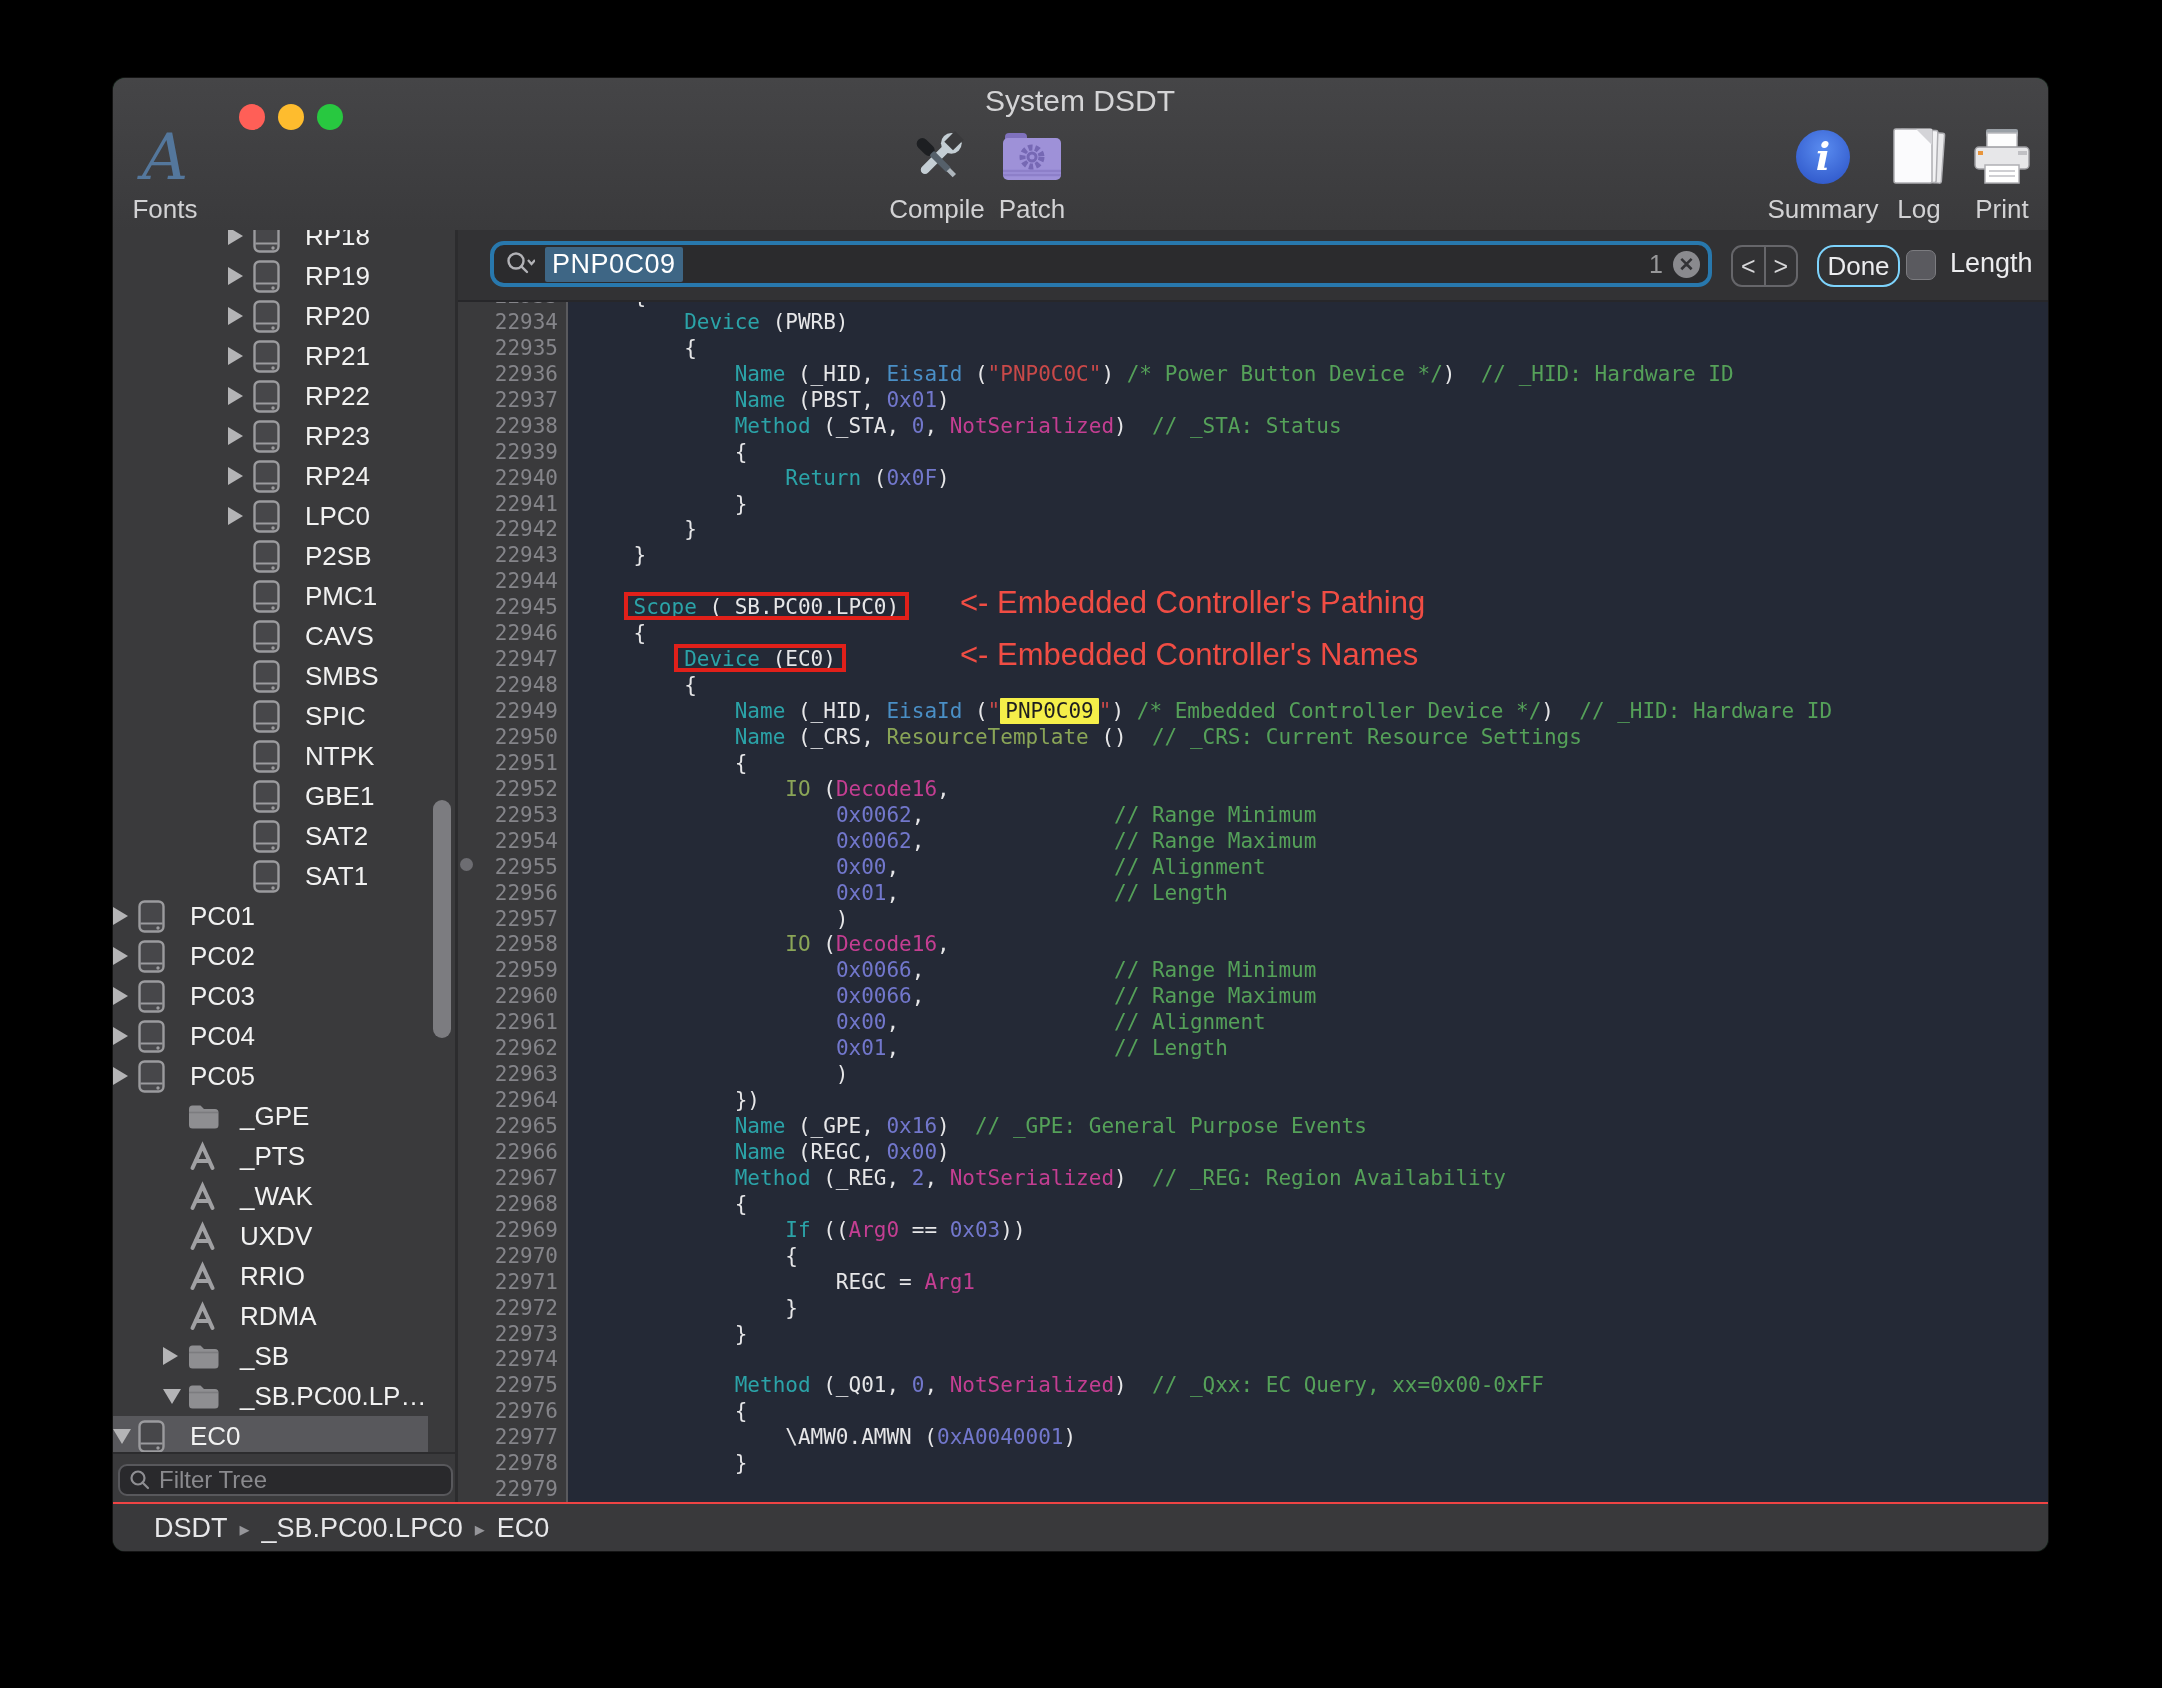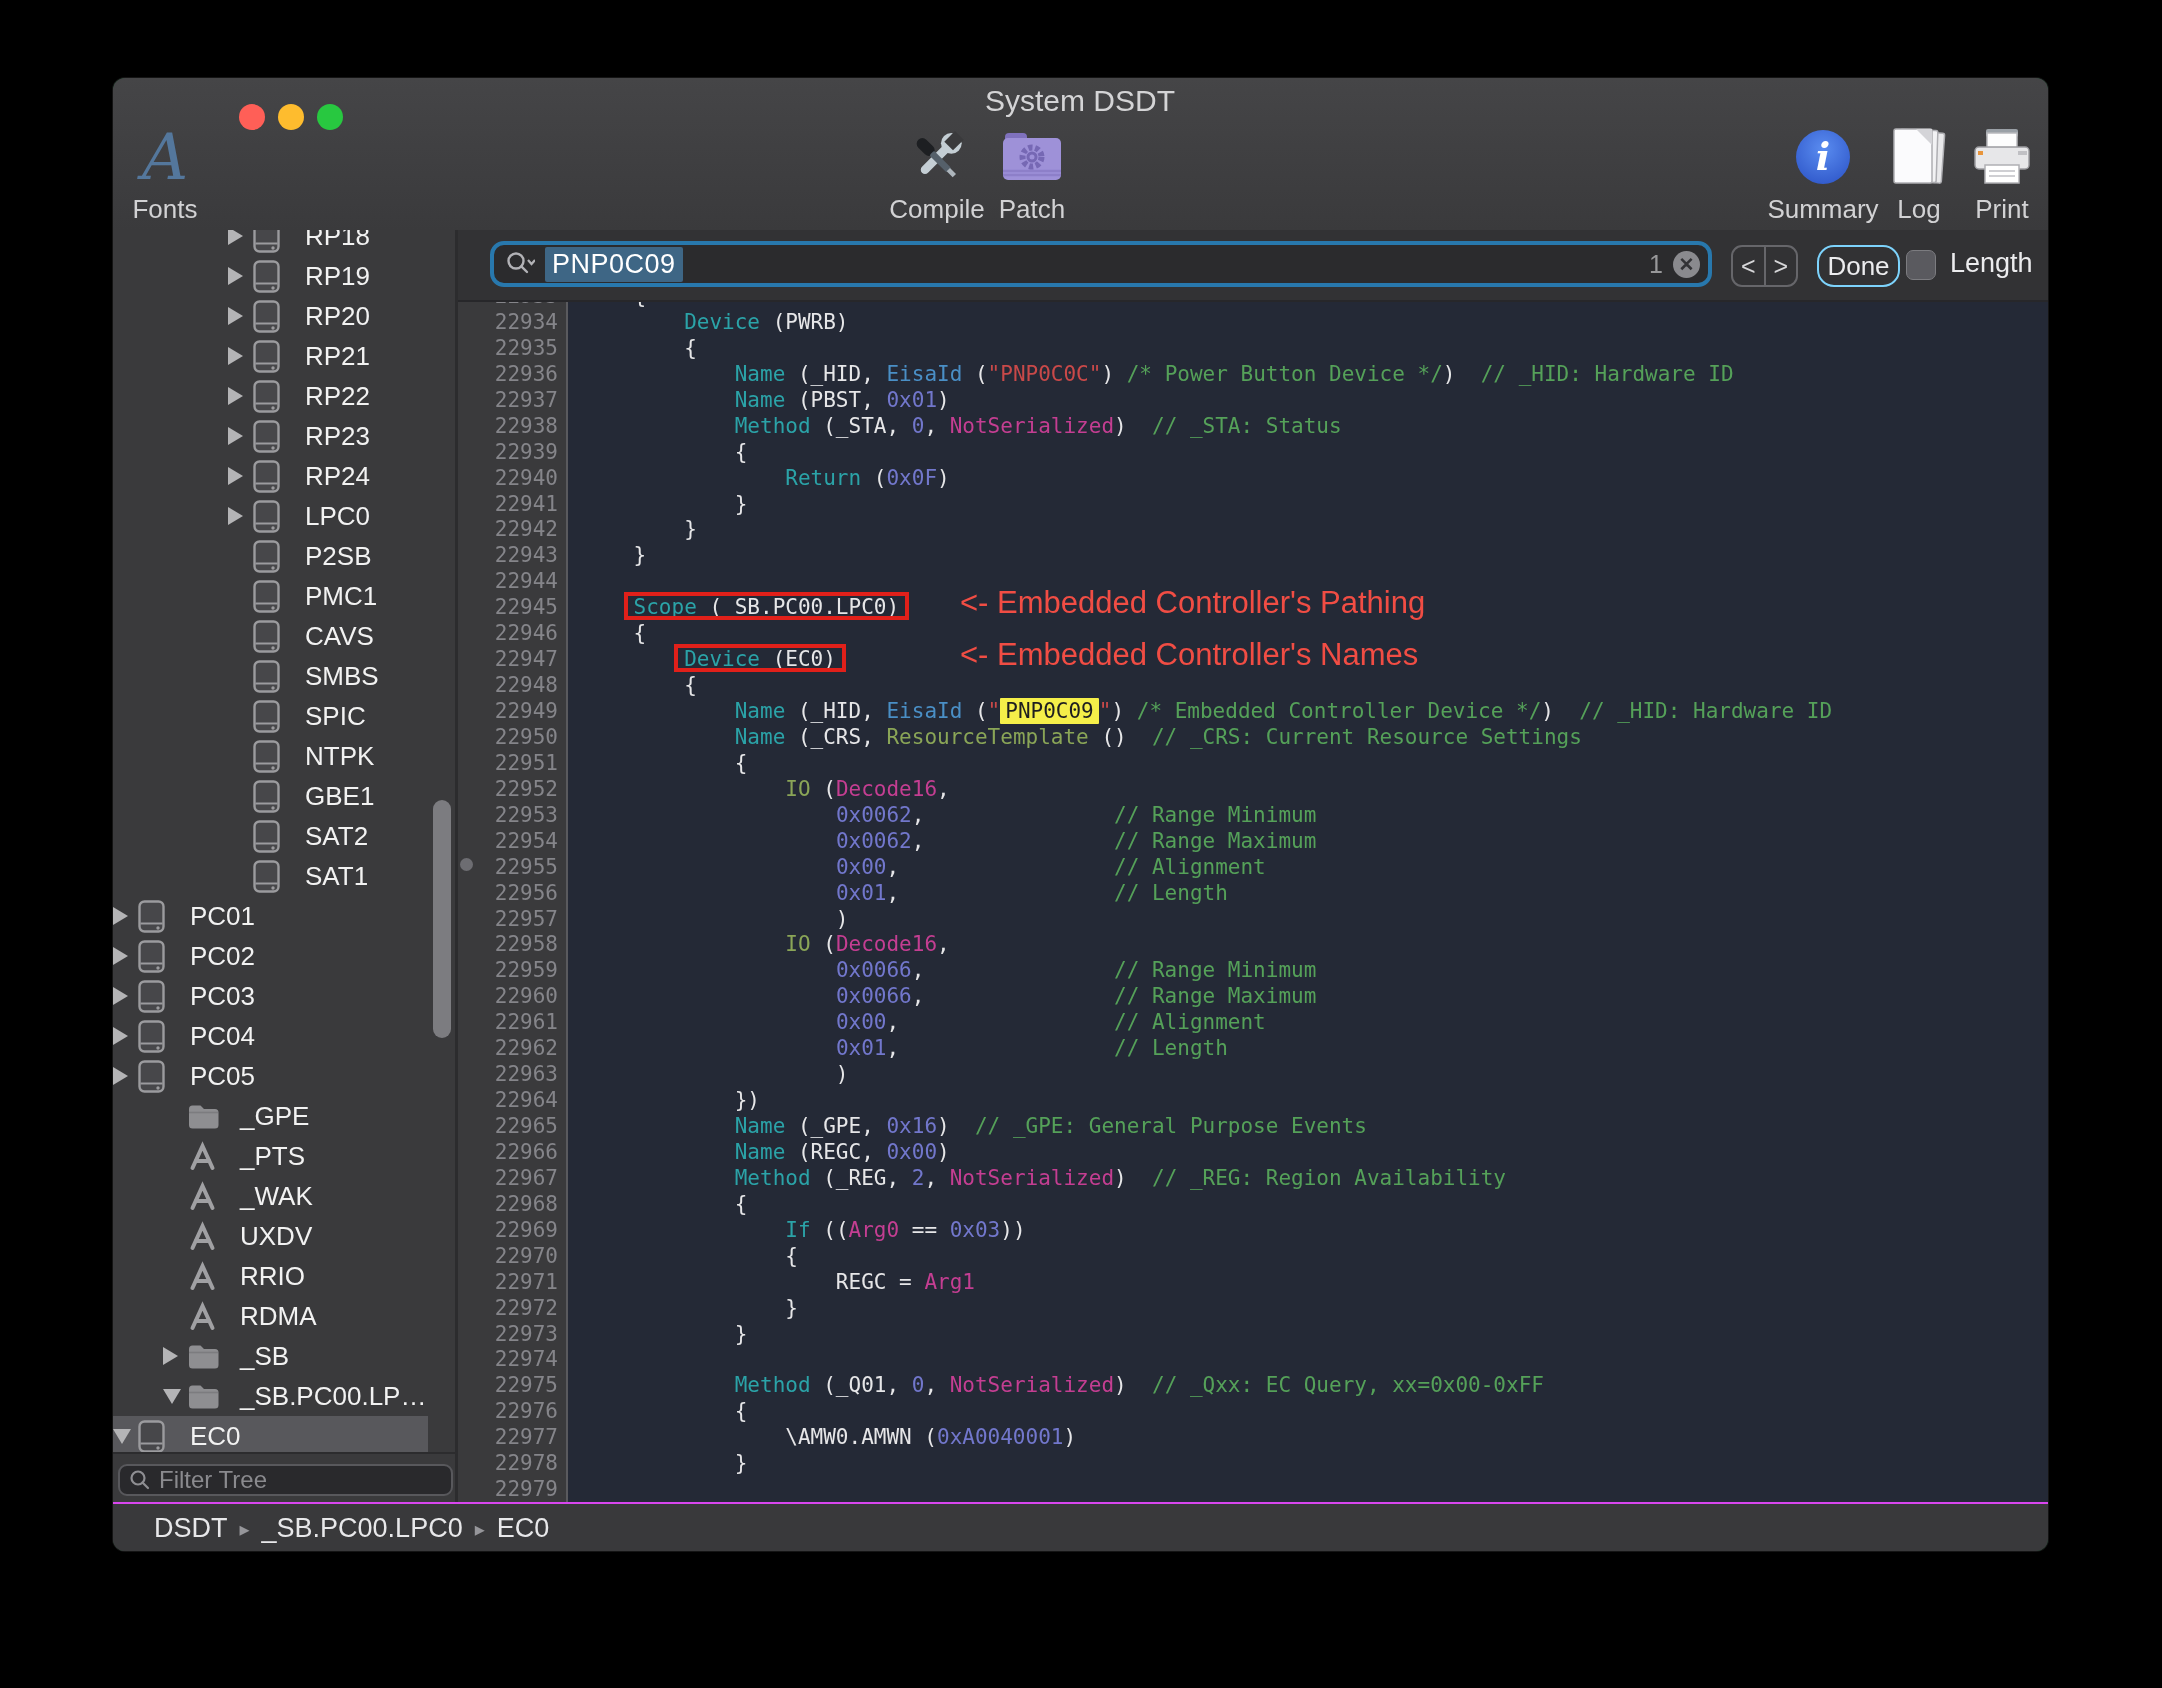--- a/index.html
+++ b/index.html
@@ -59,21 +59,21 @@
 
   .filterbar{position:absolute;left:0;top:1374px;width:342px;height:126px;background:#3a3a3c;
              border-top:2px solid #2c2c2e;}
   .filterfield{position:absolute;left:5px;top:10px;width:335px;height:32px;border-radius:9px;
                background:#29292c;border:2px solid #58585c;box-sizing:border-box;
                display:flex;align-items:center;}
   .filterph{color:#8a8a8e;font-size:24px;margin-left:8px;}
 
   
   .statusbar{position:absolute;left:0;top:1424px;width:100%;height:49px;background:#39393b;
-             border-top:2px solid #d946ef;display:flex;align-items:center;z-index:6;}
+             border-top:2px solid #ef4444;display:flex;align-items:center;z-index:6;}
   .crumb{font-size:27px;color:#e8e8ea;}
   .crumbsep{font-size:20px;color:#96969a;padding:0 12px;}
   .statusbar .crumbwrap{margin-left:41px;display:flex;align-items:center;}
 
   
   .editor{position:absolute;left:345px;top:152px;width:1590px;height:1274px;background:#242936;}
   .codeclip{position:absolute;left:0;top:70px;width:1590px;height:1204px;overflow:hidden;}
   .codeinner{margin-top:-16px;}
   .line{position:relative;height:25.95px;display:flex;
         font-family:"DejaVu Sans Mono",monospace;font-size:21px;line-height:25.95px;}

